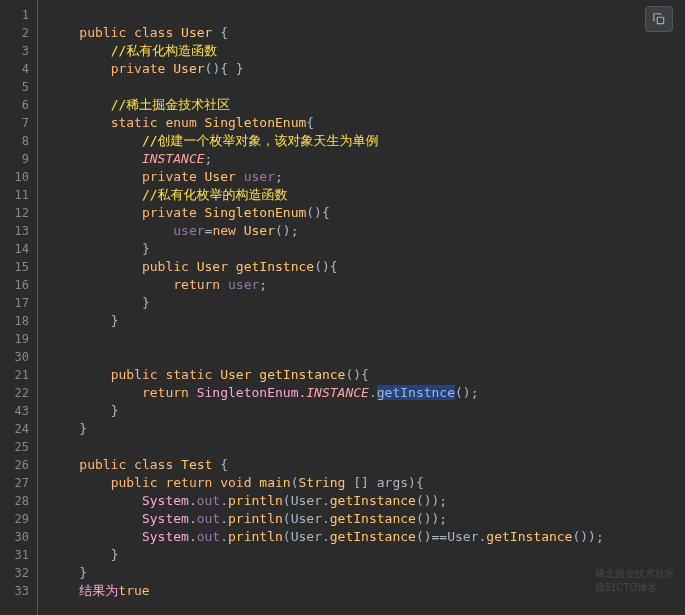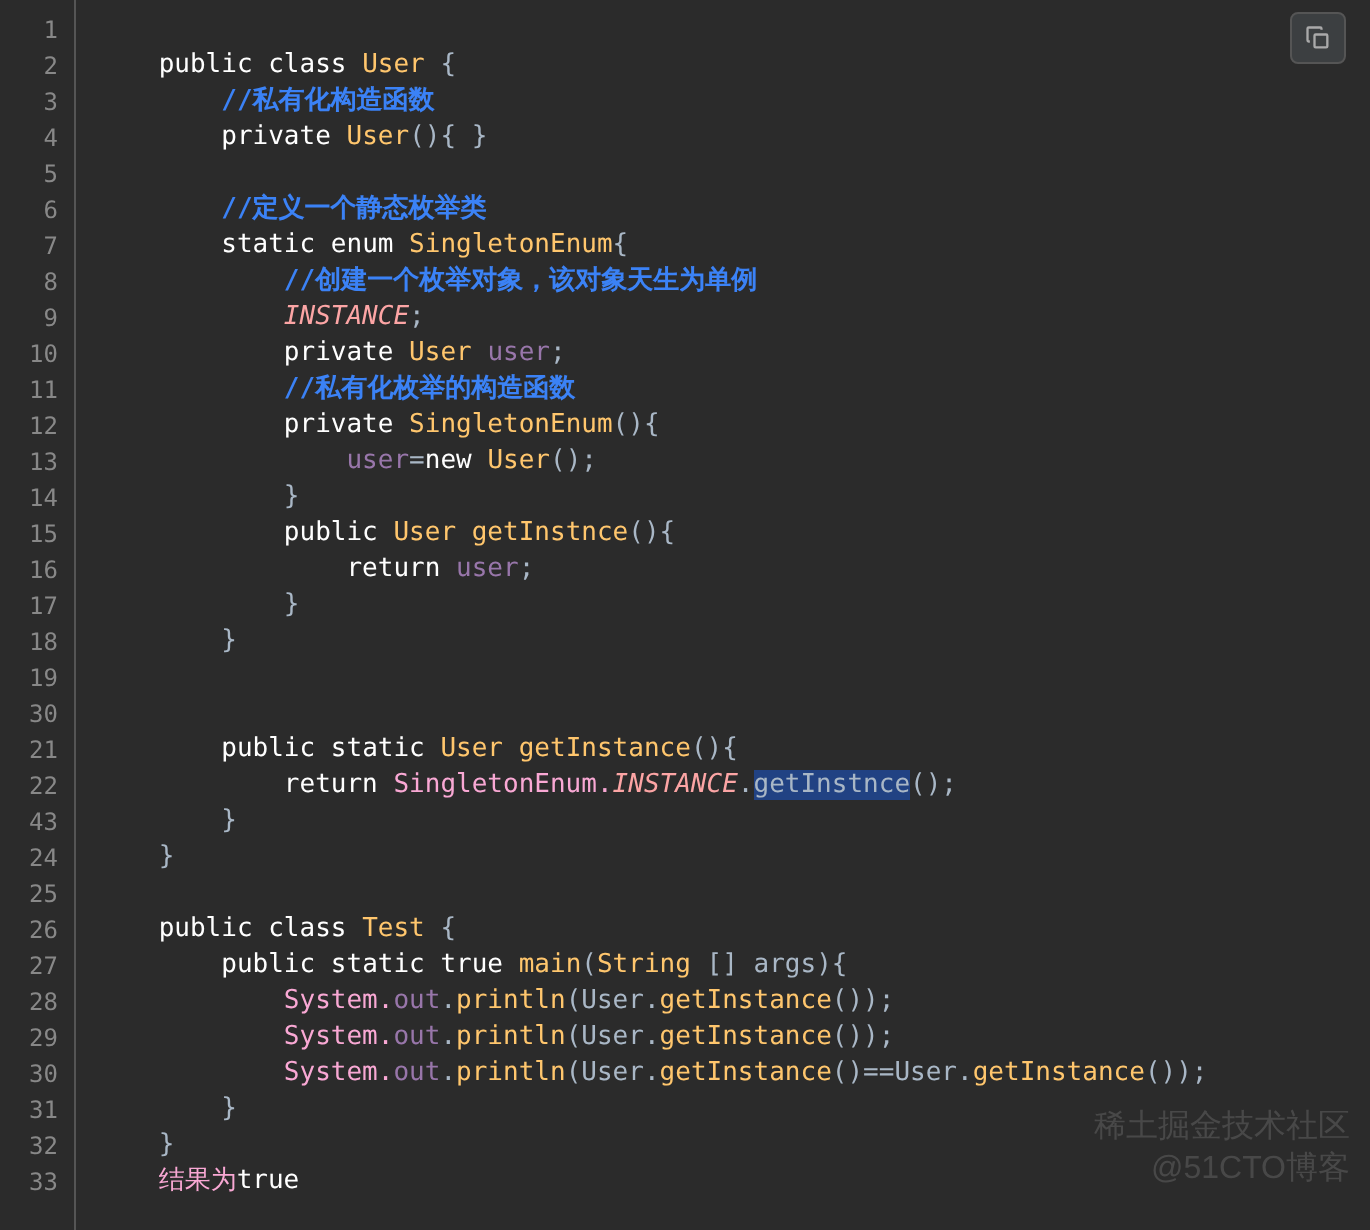--- a/index.html
+++ b/index.html
@@ -36,25 +36,25 @@
   flex: 1;
   padding: 6px 0 0 10px;
   color: #a9b7c6;
   overflow: hidden;
 }
 .code-line {
   height: 18px;
   line-height: 18px;
   white-space: pre;
 }
-.kw { color: #ffffff; }
+.kw { color: #fdba74; }
 .type { color: #f9a8d4; }
 .cls { color: #ffc66d; }
 .method { color: #ffc66d; }
-.comment { color: #3b82f6; font-weight: bold; }
+.comment { color: #fde047; }
 .field { color: #9876aa; }
 .const { color: #fca5a5; font-style: italic; }
 .punc { color: #a9b7c6; }
 .highlight { background: #214283; color: #a9b7c6; }
 .copy-btn {
   position: absolute;
   top: 6px;
   right: 12px;
   width: 28px;
   height: 26px;
@@ -65,24 +65,23 @@
   align-items: center;
   justify-content: center;
   cursor: pointer;
 }
 .copy-btn svg { width: 14px; height: 14px; }
 .watermark {
   position: absolute;
   right: 10px;
   bottom: 20px;
   color: #666;
-  font-size: 16px;
+  font-size: 10px;
   font-family: sans-serif;
   opacity: 0.5;
-  text-align: right;
 }
 </style>
 </head>
 <body>
 
 <div class="editor">
   <div class="gutter">
       <div class="line-number">1</div>
       <div class="line-number">2</div>
       <div class="line-number">3</div>
@@ -116,42 +115,42 @@
       <div class="line-number">31</div>
       <div class="line-number">32</div>
       <div class="line-number">33</div>
     </div>
   <div class="code-area">
       <div class="code-line"></div>
       <div class="code-line"><span>    </span><span class="kw">public </span><span class="kw">class </span><span class="cls">User </span><span class="punc">{</span></div>
       <div class="code-line"><span>        </span><span class="comment">//私有化构造函数</span></div>
       <div class="code-line"><span>        </span><span class="kw">private </span><span class="cls">User</span><span class="punc">(){ }</span></div>
       <div class="code-line"></div>
-      <div class="code-line"><span>        </span><span class="comment">//定义一个静态枚举类</span></div>
+      <div class="code-line"><span>        </span><span class="comment">//稀土掘金技术社区</span></div>
       <div class="code-line"><span>        </span><span class="kw">static enum </span><span class="cls">SingletonEnum</span><span class="punc">{</span></div>
       <div class="code-line"><span>            </span><span class="comment">//创建一个枚举对象，该对象天生为单例</span></div>
       <div class="code-line"><span>            </span><span class="const">INSTANCE</span><span class="punc">;</span></div>
       <div class="code-line"><span>            </span><span class="kw">private </span><span class="cls">User </span><span class="field">user</span><span class="punc">;</span></div>
       <div class="code-line"><span>            </span><span class="comment">//私有化枚举的构造函数</span></div>
       <div class="code-line"><span>            </span><span class="kw">private </span><span class="cls">SingletonEnum</span><span class="punc">(){</span></div>
       <div class="code-line"><span>                </span><span class="field">user</span><span class="punc">=</span><span class="kw">new </span><span class="cls">User</span><span class="punc">();</span></div>
       <div class="code-line"><span>            </span><span class="punc">}</span></div>
       <div class="code-line"><span>            </span><span class="kw">public </span><span class="cls">User </span><span class="method">getInstnce</span><span class="punc">(){</span></div>
       <div class="code-line"><span>                </span><span class="kw">return </span><span class="field">user</span><span class="punc">;</span></div>
       <div class="code-line"><span>            </span><span class="punc">}</span></div>
       <div class="code-line"><span>        </span><span class="punc">}</span></div>
       <div class="code-line"></div>
       <div class="code-line"><span>        </span></div>
       <div class="code-line"><span>        </span><span class="kw">public static </span><span class="cls">User </span><span class="method">getInstance</span><span class="punc">(){</span></div>
       <div class="code-line"><span>            </span><span class="kw">return </span><span class="type">SingletonEnum.</span><span class="const">INSTANCE</span><span class="punc">.</span><span class="highlight">getInstnce</span><span class="punc">();</span></div>
       <div class="code-line"><span>        </span><span class="punc">}</span></div>
       <div class="code-line"><span>    </span><span class="punc">}</span></div>
       <div class="code-line"></div>
       <div class="code-line"><span>    </span><span class="kw">public </span><span class="kw">class </span><span class="cls">Test </span><span class="punc">{</span></div>
-      <div class="code-line"><span>        </span><span class="kw">public static true </span><span class="method">main</span><span class="punc">(</span><span class="cls">String </span><span class="punc">[] args){</span></div>
+      <div class="code-line"><span>        </span><span class="kw">public return void </span><span class="method">main</span><span class="punc">(</span><span class="cls">String </span><span class="punc">[] args){</span></div>
       <div class="code-line"><span>            </span><span class="type">System.</span><span class="field">out</span><span class="punc">.</span><span class="method">println</span><span class="punc">(User.</span><span class="method">getInstance</span><span class="punc">());</span></div>
       <div class="code-line"><span>            </span><span class="type">System.</span><span class="field">out</span><span class="punc">.</span><span class="method">println</span><span class="punc">(User.</span><span class="method">getInstance</span><span class="punc">());</span></div>
       <div class="code-line"><span>            </span><span class="type">System.</span><span class="field">out</span><span class="punc">.</span><span class="method">println</span><span class="punc">(User.</span><span class="method">getInstance</span><span class="punc">()==User.</span><span class="method">getInstance</span><span class="punc">());</span></div>
       <div class="code-line"><span>        </span><span class="punc">}</span></div>
       <div class="code-line"><span>    </span><span class="punc">}</span></div>
       <div class="code-line"><span>    </span><span class="type">结果为</span><span class="kw">true</span></div>
     </div>
 </div>
 
 <div class="copy-btn">

